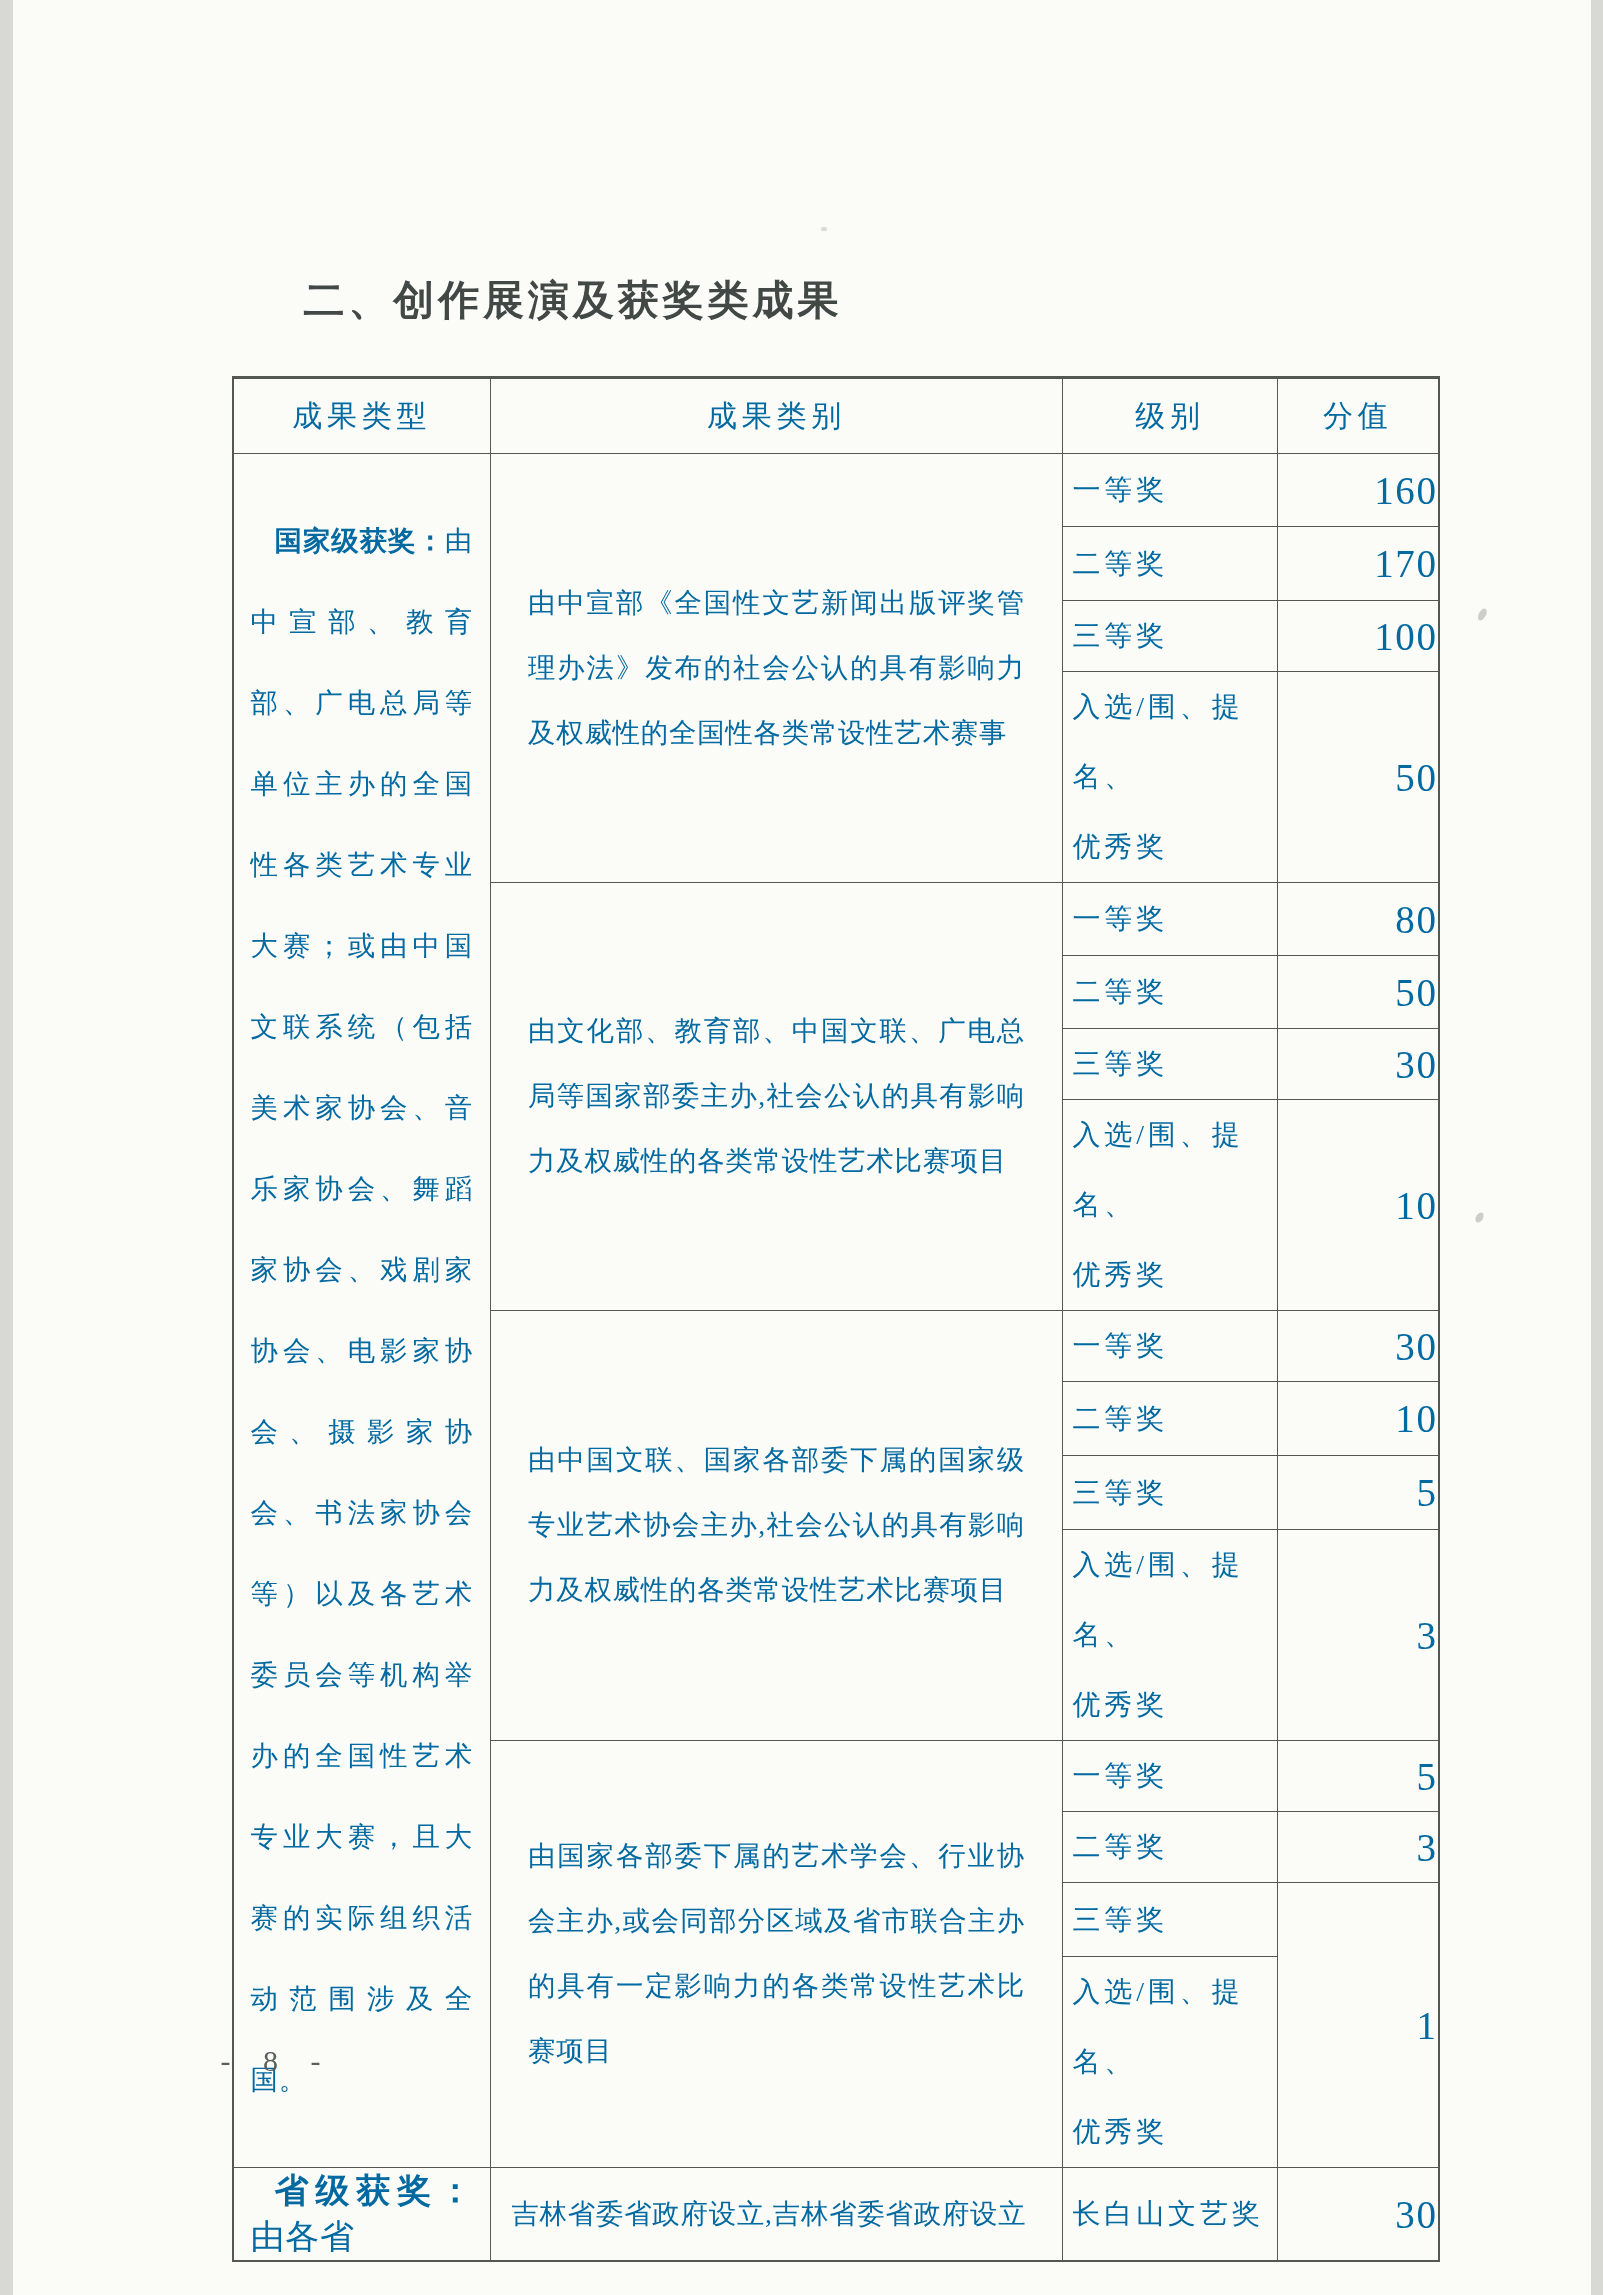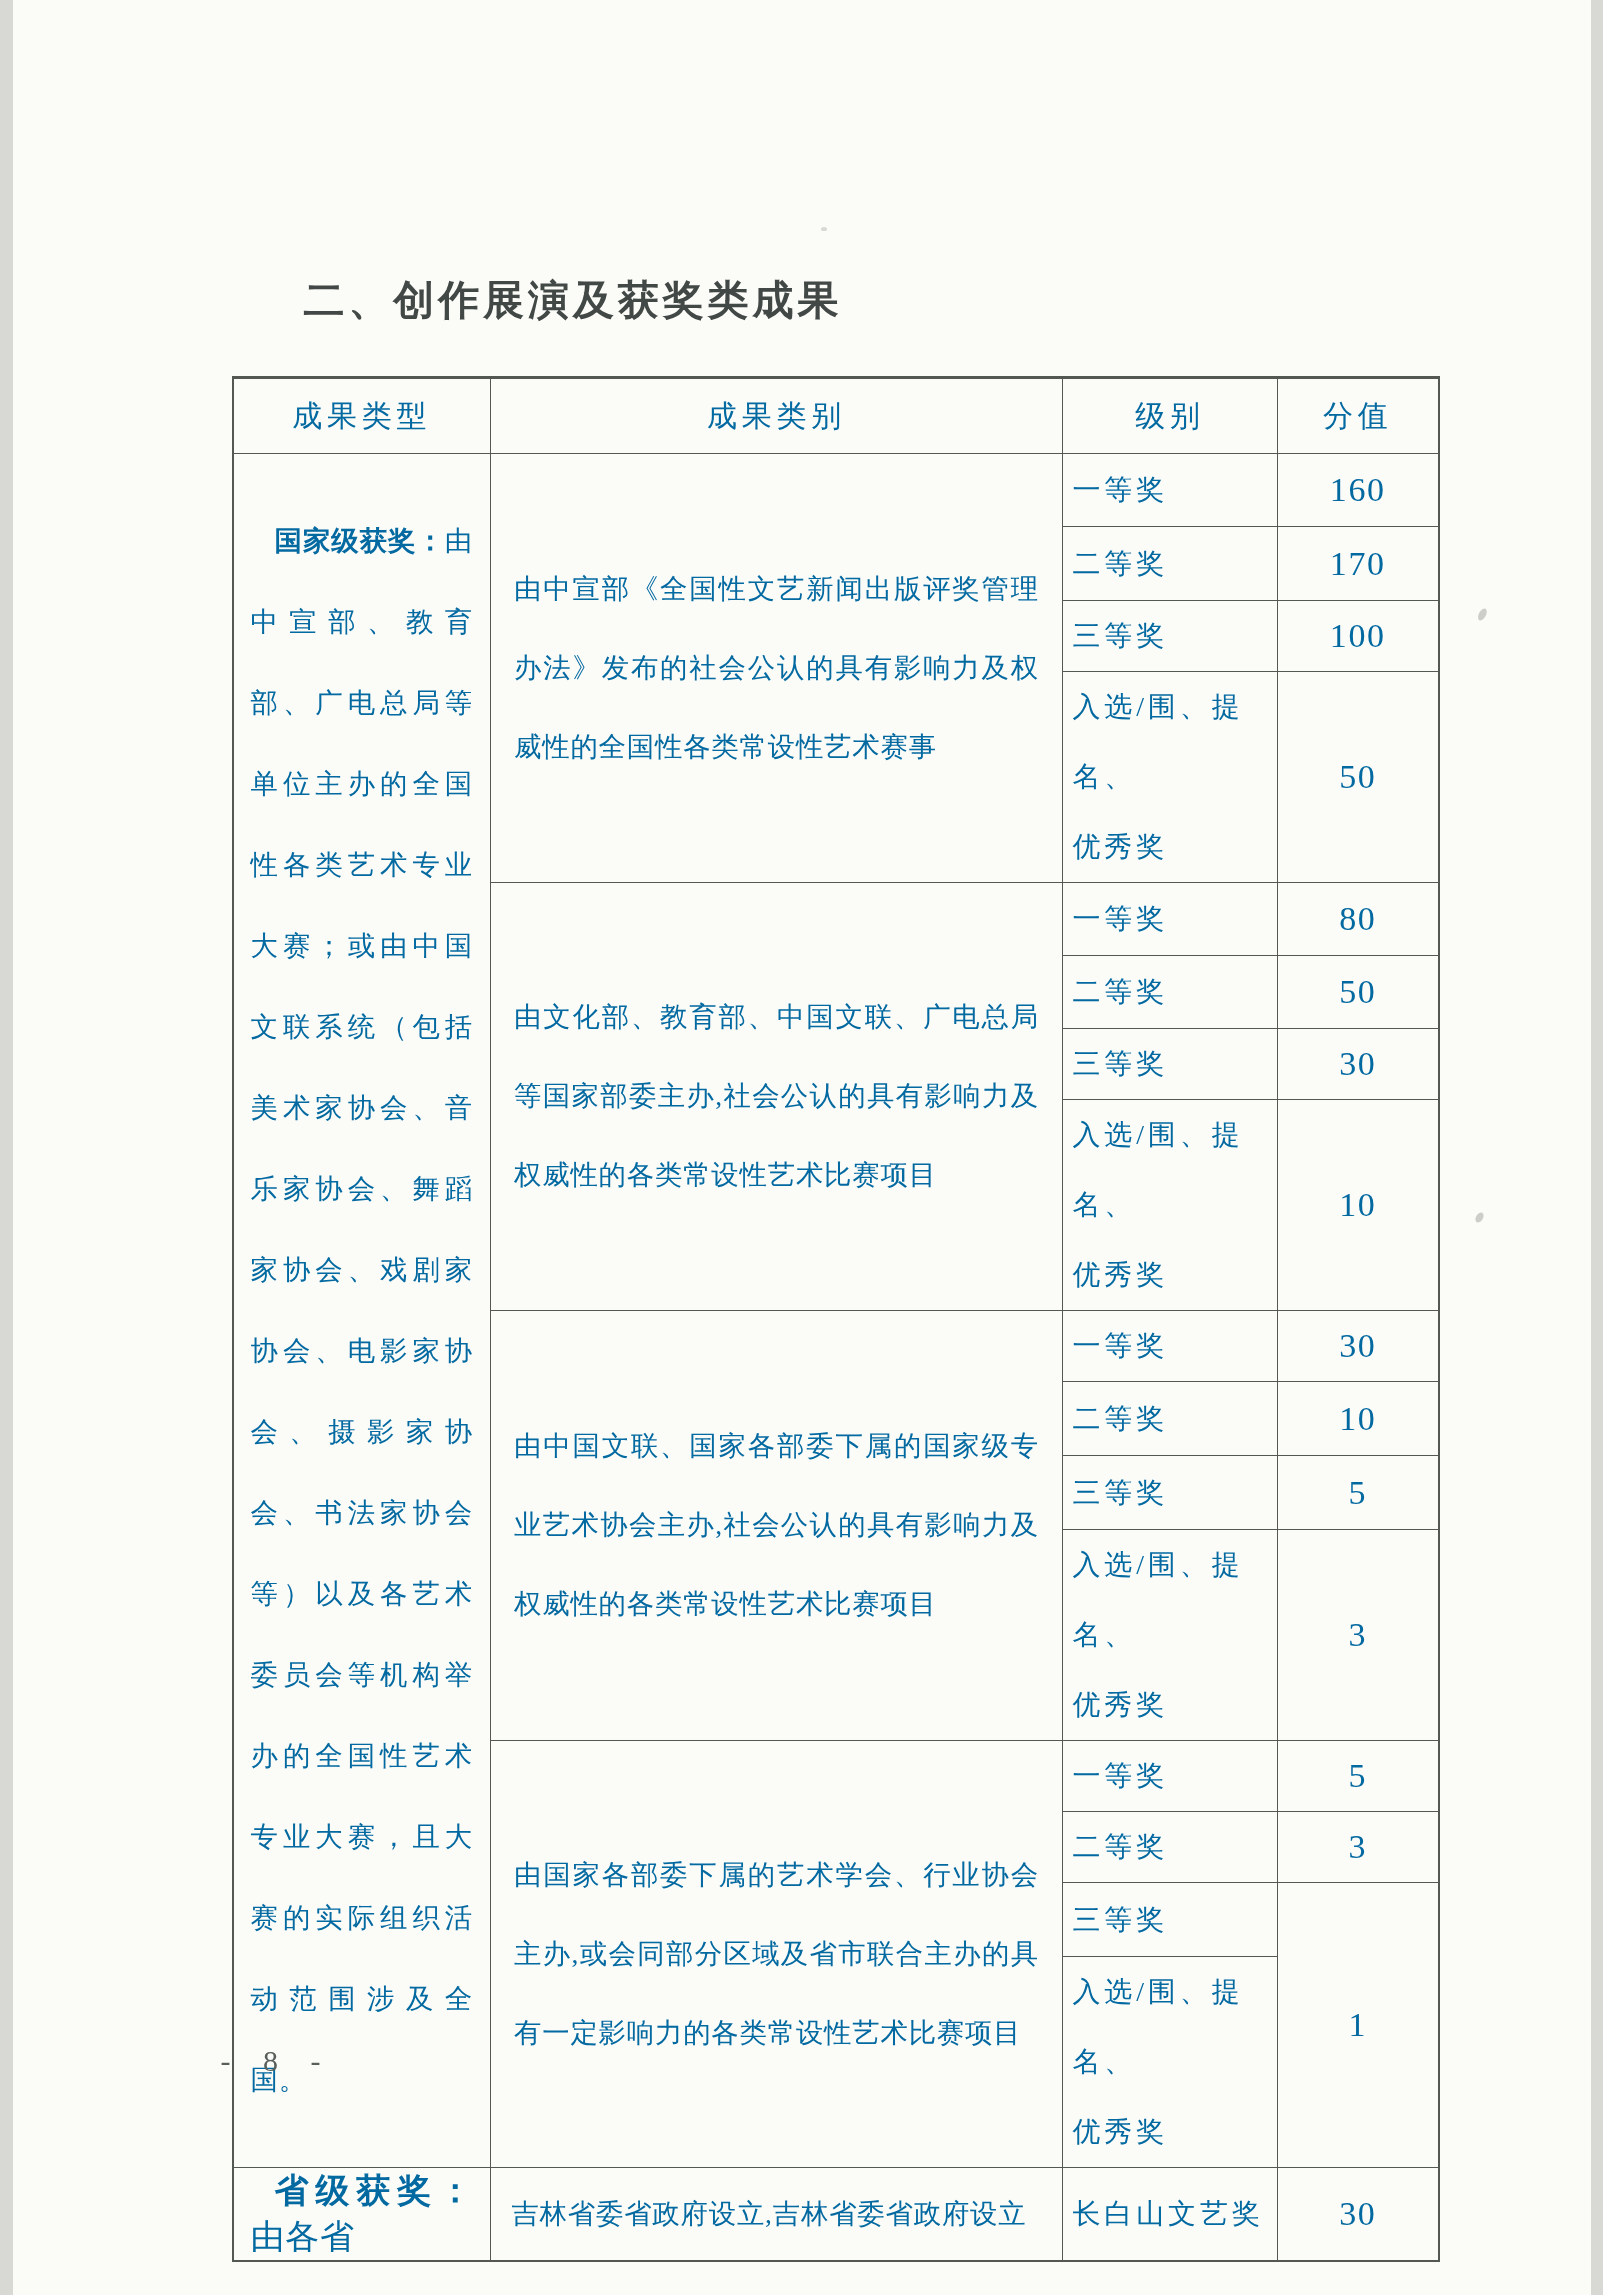--- a/index.html
+++ b/index.html
@@ -43,37 +43,37 @@
     border-top:3.1px solid #545853;
   }
   td.type-cell {
     padding:20.4px 17px;
     font-size:27.4px;
     line-height:81px;
     text-align:justify;
     letter-spacing:0.8px;
   }
   td.cat-cell {
-    padding:11px 23px;
+    padding:11px 37px;
     font-size:27.4px;
-    line-height:79px;
+    line-height:65px;
     text-align:justify;
     letter-spacing:0.8px;
   }
   td.level-cell {
     text-align:left;
     font-size:28px;
     letter-spacing:3.9px;
     line-height:70px;
     padding:0 9.4px;
     white-space:pre-line;
   }
   td.score-cell {
-    text-align:center;
-    font-size:34px;
+    text-align:right;
+    font-size:39px;
     letter-spacing:1.6px;
   }
   td.prov-type {
     padding:0 17px;
     font-size:34px;
     letter-spacing:0.8px;
     text-align:justify;
   }
   td.prov-cat {
     padding:0 20.4px;

